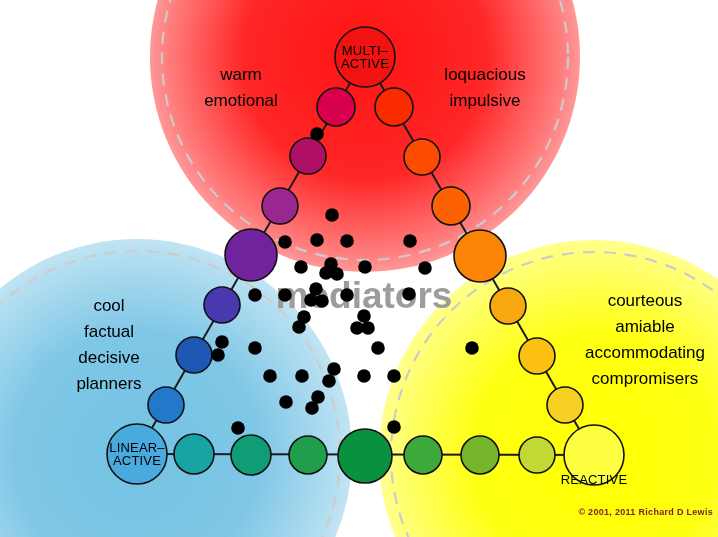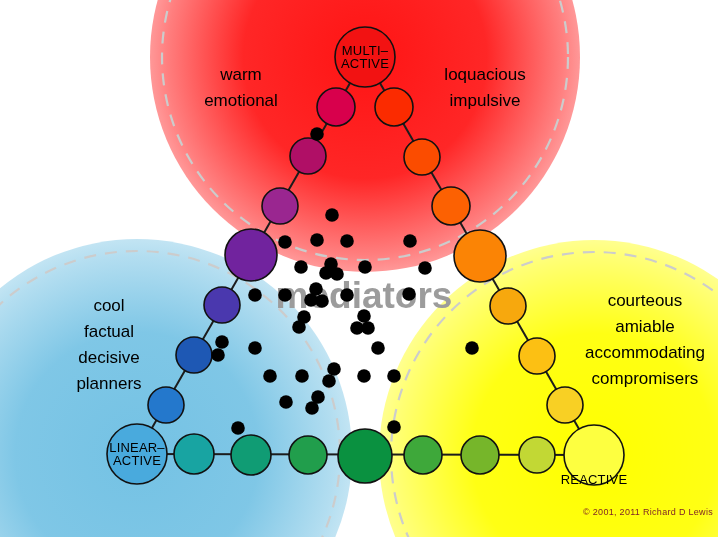--- a/index.html
+++ b/index.html
@@ -20,21 +20,21 @@
     color:#000;font-size:17px;line-height:26px;text-align:center;
     white-space:pre-line;
   }
   .vertex-label{
     position:absolute;z-index:4;transform:translate(-50%,-50%);
     color:#000;font-size:13px;font-weight:normal;line-height:13px;
     text-align:center;white-space:pre-line;letter-spacing:0.2px;
   }
   #copyright{
     position:absolute;z-index:4;right:5px;top:507px;
-    font-size:9px;font-weight:normal;letter-spacing:0.3px;
+    font-size:9px;font-weight:bold;letter-spacing:0.3px;
   }
 </style>
 </head>
 <body>
 
 <div id="stage">
 
   <div class="glow" style="left: 150px; top: -158px; height: 430px; width: 430px; background: radial-gradient(circle, rgb(255, 20, 20) 0%, rgba(255, 20, 20, 0.92) 40%, rgba(255, 20, 20, 0.55) 65%, rgba(255, 20, 20, 0.22) 82%, rgba(255, 20, 20, 0) 97%);"></div>
   <div class="glow" style="left: -78px; top: 239px; height: 430px; width: 430px; background: radial-gradient(circle, rgb(116, 194, 228) 0%, rgba(116, 194, 228, 0.92) 40%, rgba(116, 194, 228, 0.55) 65%, rgba(116, 194, 228, 0.22) 82%, rgba(116, 194, 228, 0) 97%);"></div>
   <div class="glow" style="left: 379px; top: 240px; height: 430px; width: 430px; background: radial-gradient(circle, rgb(255, 255, 0) 0%, rgba(255, 255, 0, 0.92) 40%, rgba(255, 255, 0, 0.55) 65%, rgba(255, 255, 0, 0.22) 82%, rgba(255, 255, 0, 0) 97%);"></div>

